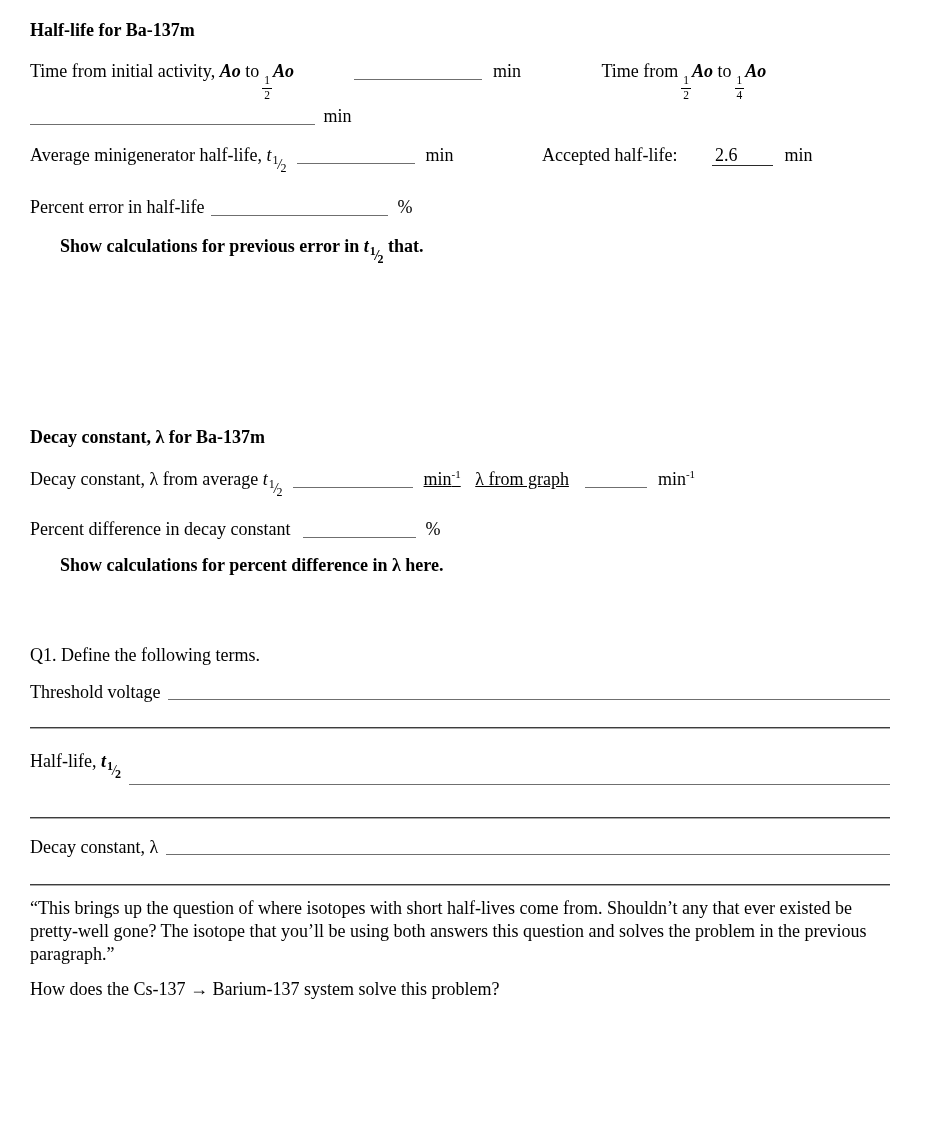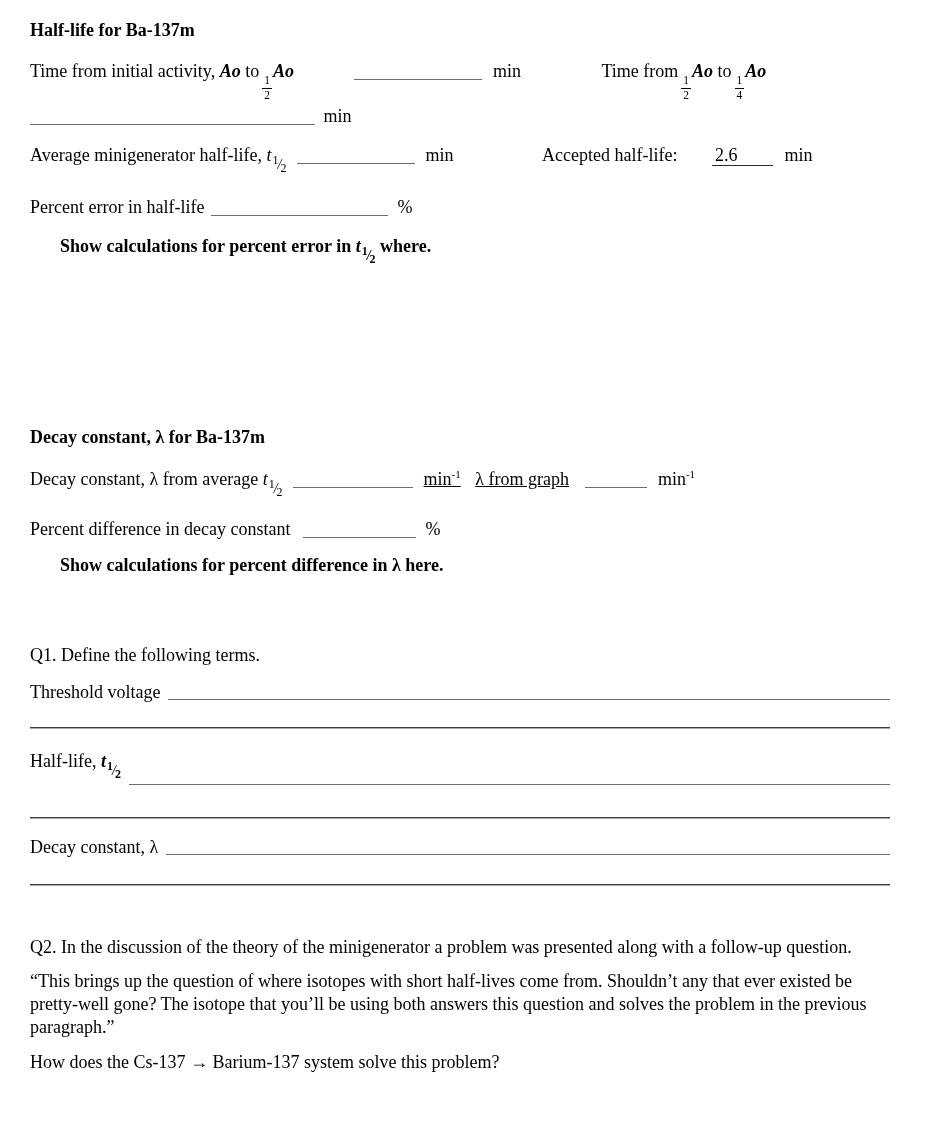--- a/index.html
+++ b/index.html
@@ -120,23 +120,23 @@
     <span style="margin-left:7px;">min</span>
   </div>
 
   <div class="row" id="r4">
     <span>Percent error in half-life</span>
     <span class="blank" style="width:177px; margin-left:2px;"></span>
     <span style="margin-left:5px;">%</span>
   </div>
 
   <div class="row bold" id="r5">
-    <span>Show calculations for percent error in</span>
+    <span>Show calculations for previous error in</span>
     <span class="t12 t12b"><span class="tvar">t</span><span class="tn">1</span><span class="tsl">/</span><span class="td">2</span></span>
-    <span>where.</span>
+    <span>that.</span>
   </div>
 
   <div class="h1" id="s2h">Decay constant, λ for Ba-137m</div>
 
   <div class="row" id="d1">
     <span>Decay constant, λ from average</span>
     <span class="t12"><span class="tvar">t</span><span class="tn">1</span><span class="tsl">/</span><span class="td">2</span></span>
     <span class="blank" style="width:120px; margin-left:6px;"></span>
     <span style="margin-left:6px;text-decoration:underline;"><span>min</span><span class="supneg">-1</span></span>
     <span style="margin-left:10px;text-decoration:underline;">λ from graph</span>
@@ -168,17 +168,16 @@
     <span class="linefill"></span>
   </div>
   <div class="rule" id="rule2"></div>
 
   <div class="qrow" id="q1c">
     <span class="qlabel">Decay constant, λ</span>
     <span class="linefill"></span>
   </div>
   <div class="rule" id="rule3"></div>
 
-  <div class="para" id="q2i">Q2. In the discussion of the theory of the minigenerator a problem was presented along with a follow-up question.</div>
   <div class="para" id="q2q">“This brings up the question of where isotopes with short half-lives come from. Shouldn’t any that ever existed be pretty-well gone? The isotope that you’ll be using both answers this question and solves the problem in the previous paragraph.”</div>
   <div class="para" id="q2f">How does the Cs-137 → Barium-137 system solve this problem?</div>
 
 </div>
 
 </body></html>

